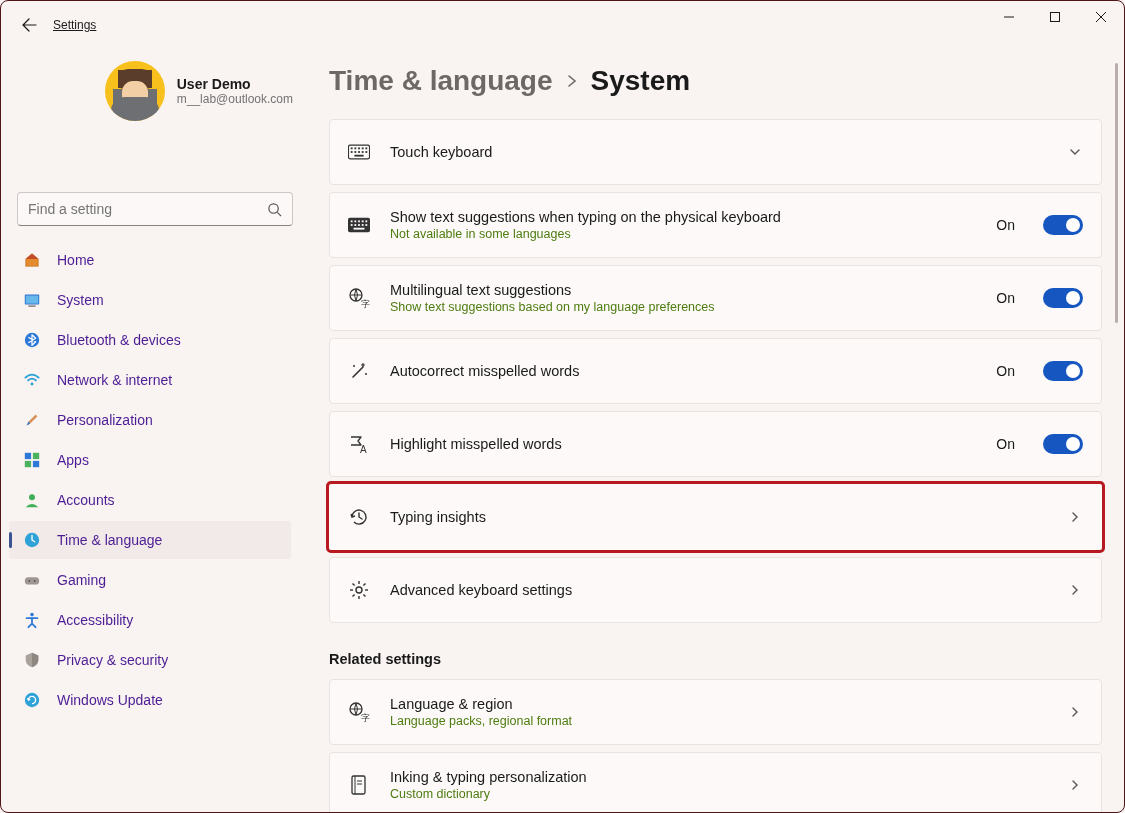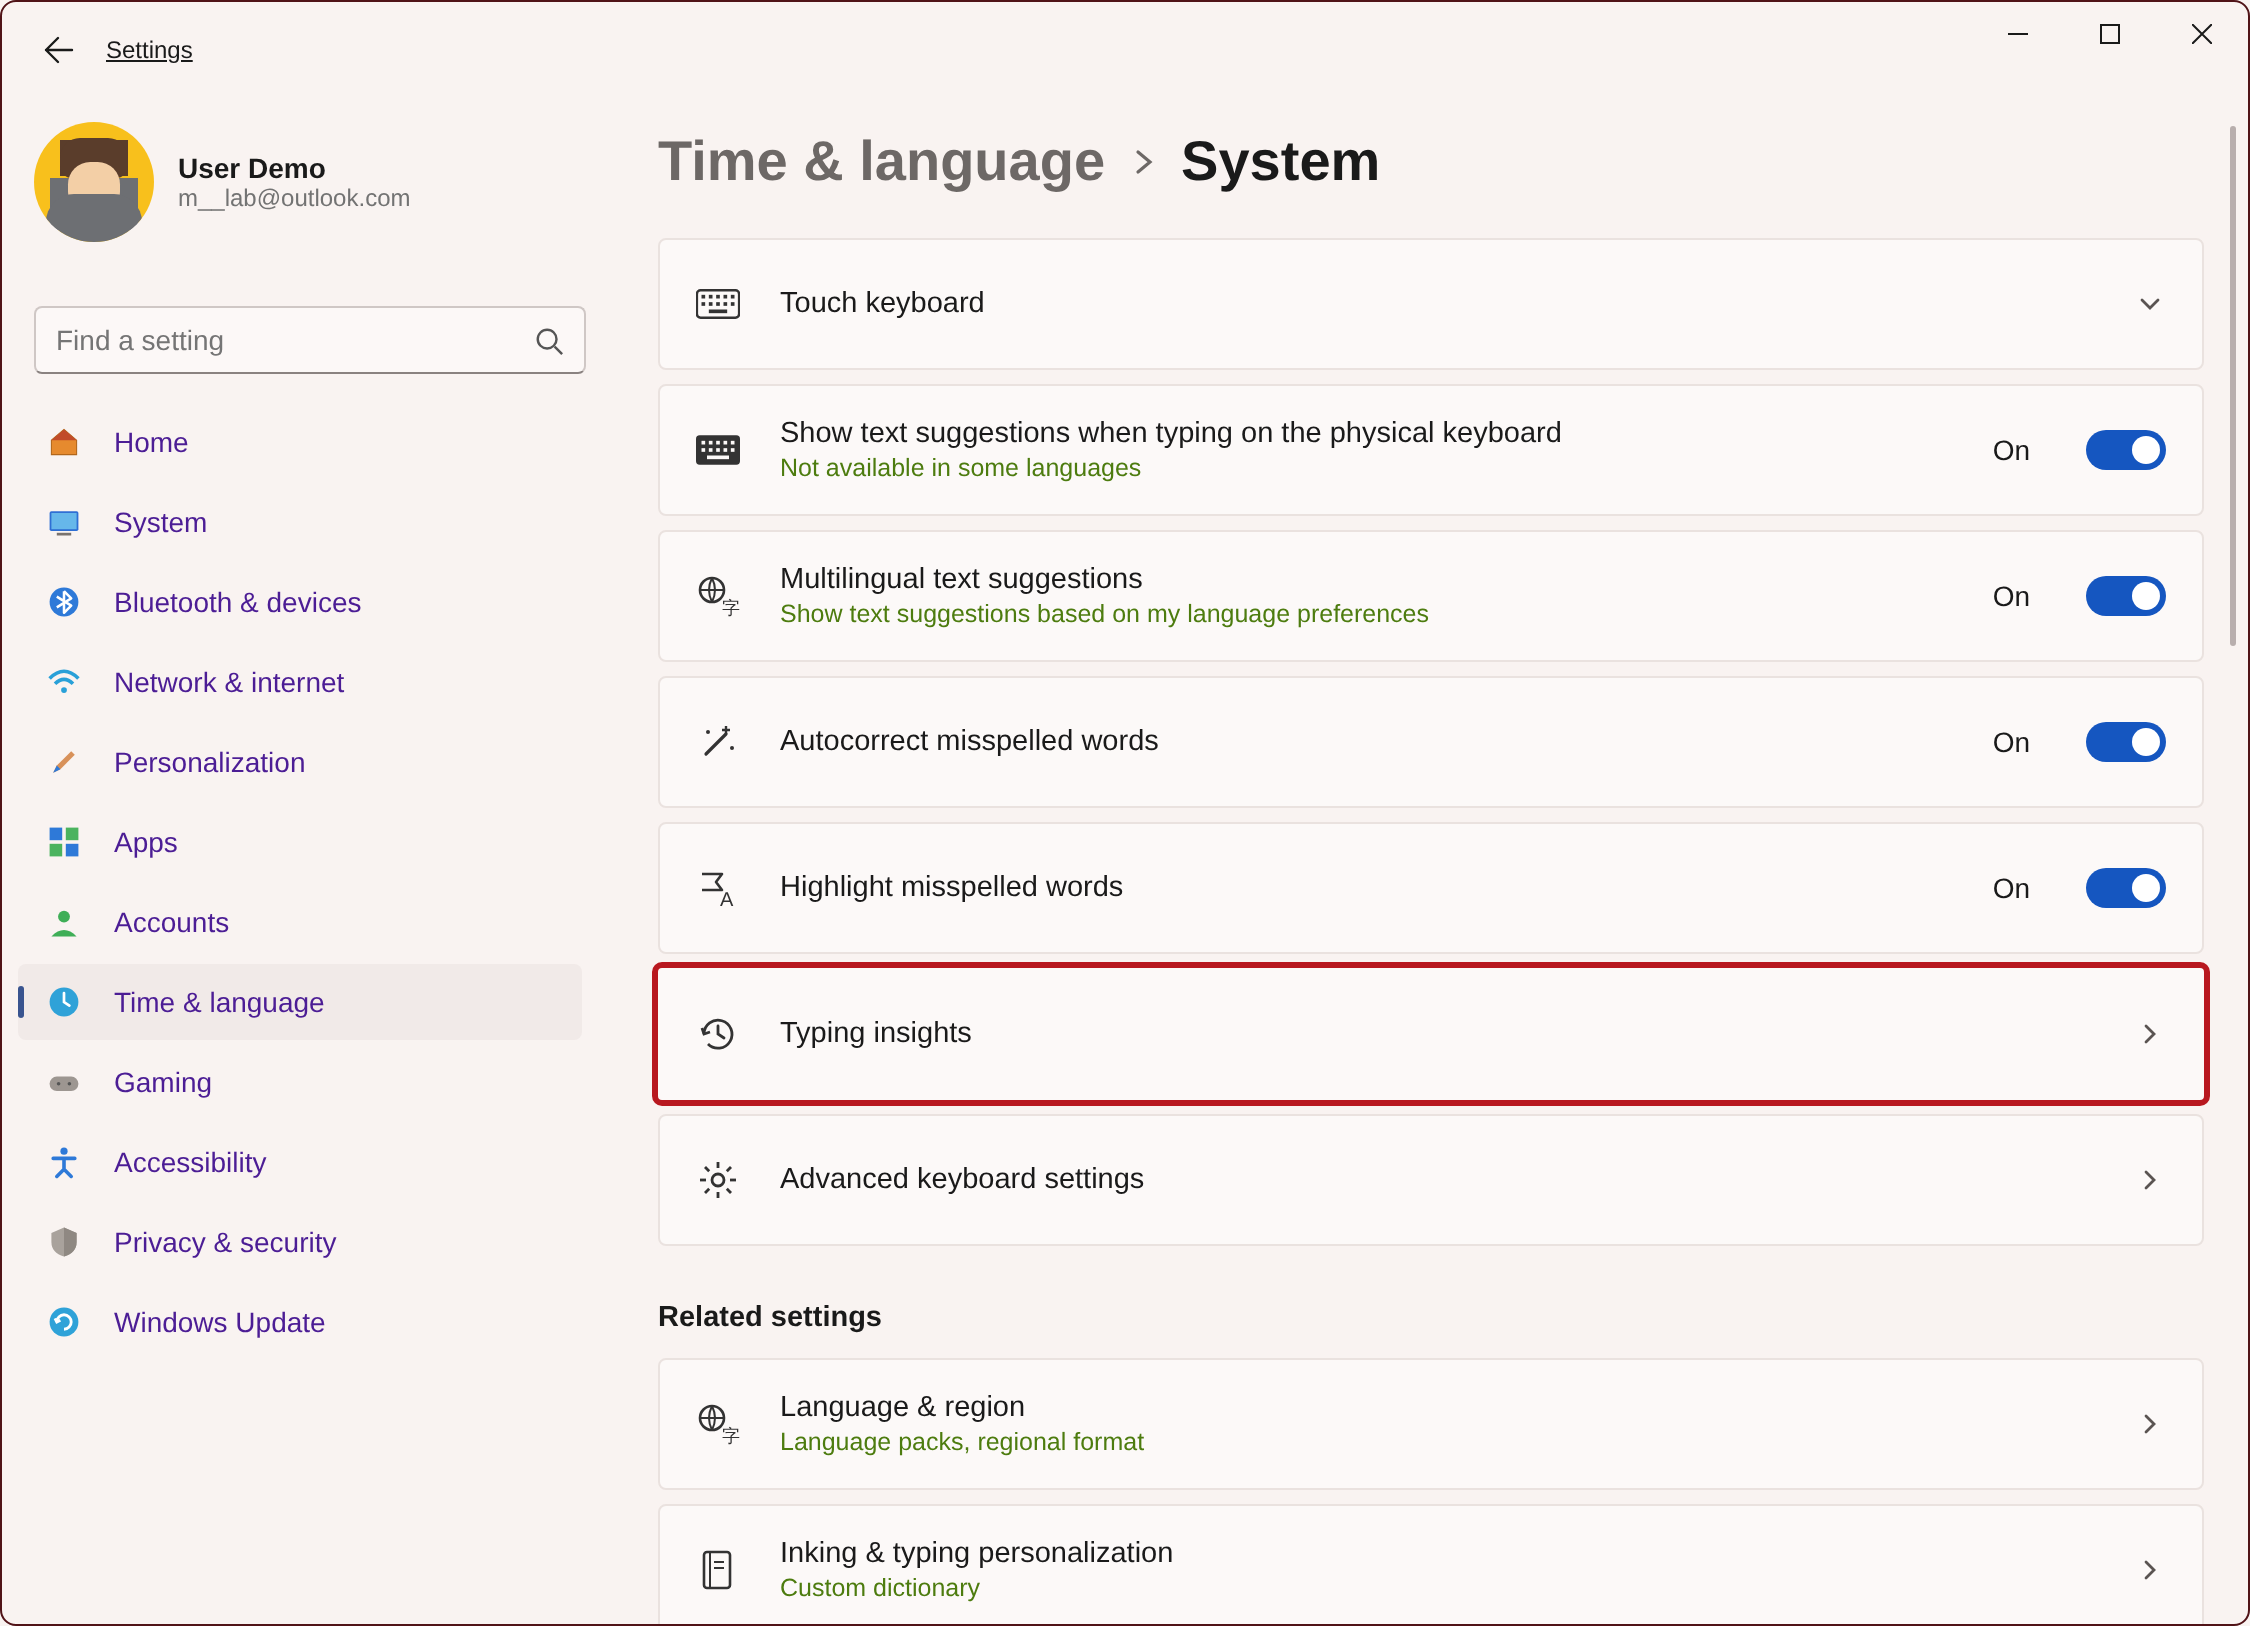--- a/index.html
+++ b/index.html
@@ -48,20 +48,21 @@
   .sidebar {
     width: 300px;
     padding: 8px 0 0 8px;
     flex-shrink: 0;
   }
   .user-block {
     display: flex;
     align-items: center;
     gap: 12px;
     padding: 4px 8px 16px 8px;
+    justify-content: flex-end;
   }
   .avatar {
     width: 60px; height: 60px; border-radius: 50%;
     background: radial-gradient(circle at 50% 38%, #f1c793 0 22%, transparent 22%),
                 linear-gradient(#5a3d2b,#5a3d2b) 50% 22%/34px 18px no-repeat,
                 linear-gradient(#6d6f73,#6d6f73) 50% 82%/44px 26px no-repeat,
                 #f8c01c;
     background-color:#f8c01c;
     position:relative;
     overflow:hidden;
@@ -90,20 +91,21 @@
     transform:translateX(-50%);
     width:26px; height:28px;
     background:#f3cfa6;
     border-radius:12px 12px 14px 14px;
   }
   .user-name { font-size: 14px; font-weight: 600; }
   .user-email { font-size: 12px; color: #737373; }
 
   .search-wrap {
     padding: 16px 8px 14px 8px;
+    margin-top: 39px;
   }
   .search {
     display: flex;
     align-items: center;
     height: 34px;
     border: 1px solid #cfc7c5;
     border-bottom: 1.5px solid #8a8280;
     border-radius: 4px;
     background: #fcf8f7;
     padding: 0 10px;

